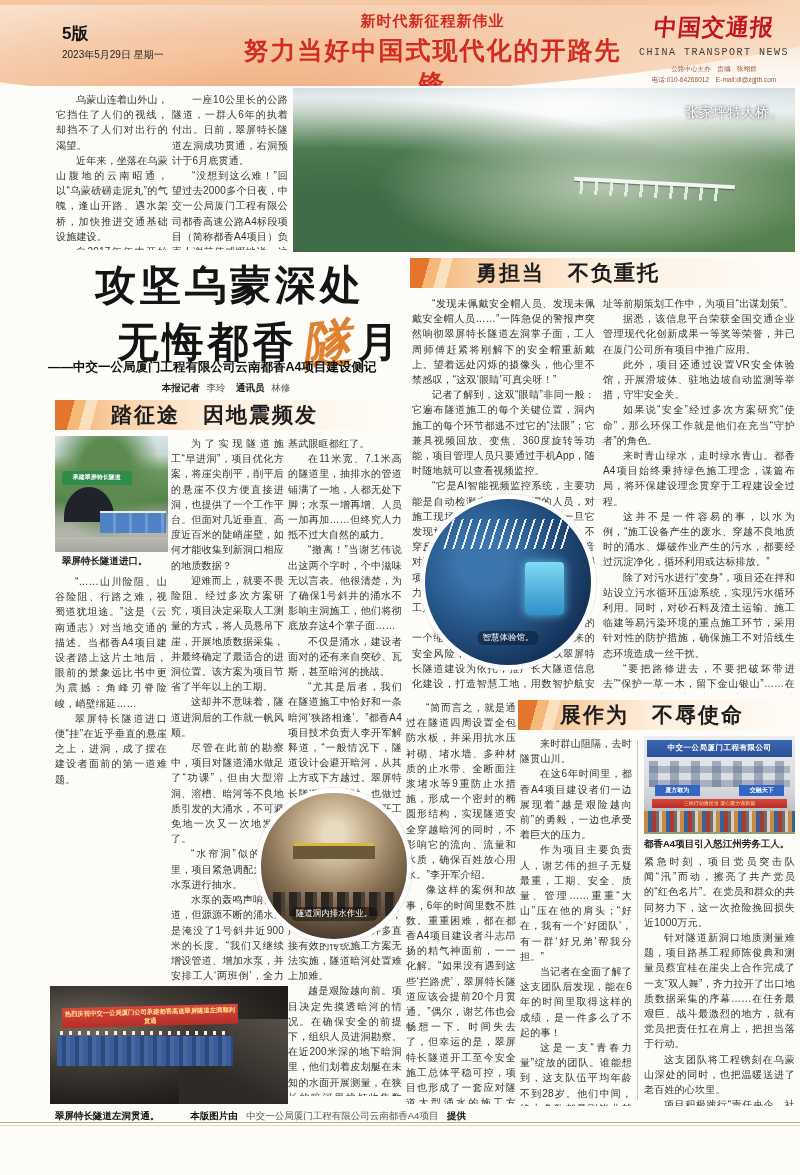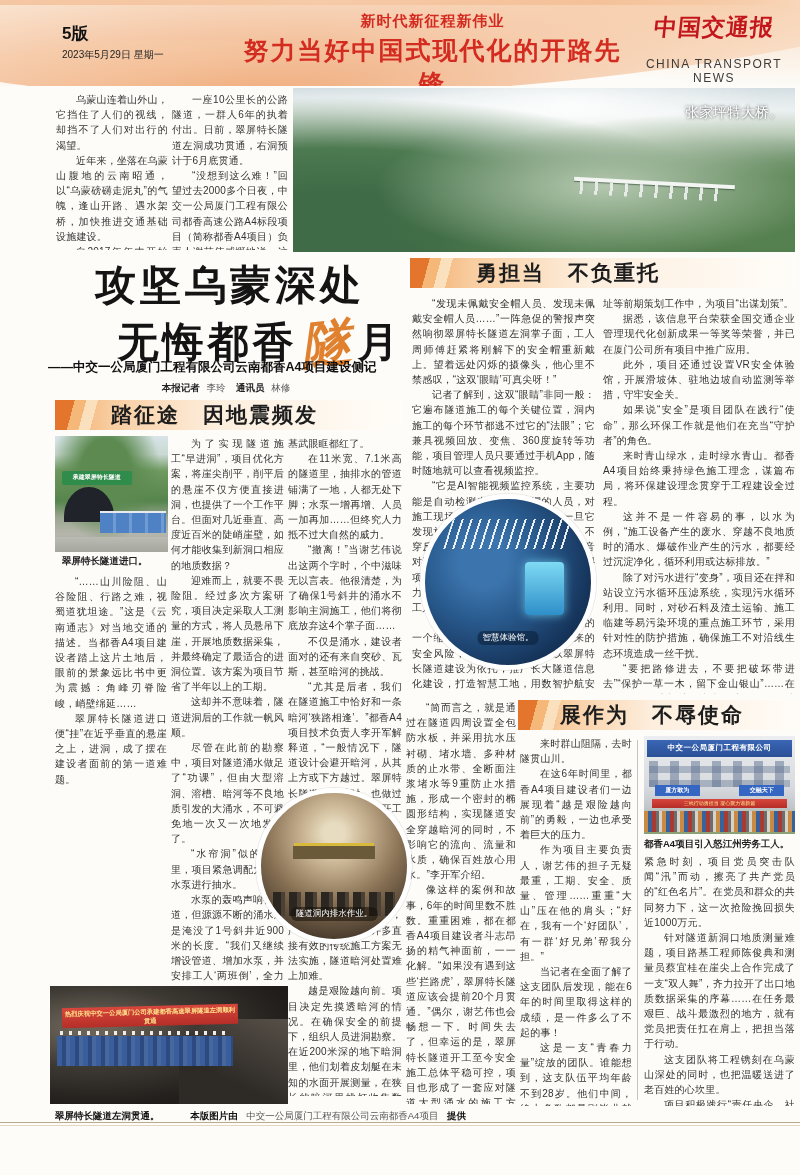--- a/index.html
+++ b/index.html
@@ -16,21 +16,21 @@
   .wave3{left:-60px;top:40px;width:500px;height:90px;border-radius:50%;
          background:radial-gradient(ellipse at 40% 0%,rgba(247,205,168,.5),rgba(255,255,255,0) 60%);}
   .page-no{left:62px;top:22px;font-size:17px;font-weight:800;color:#111;}
   .date-line{left:62px;top:48px;font-size:10px;color:#222;}
   .slogans{left:235px;top:12px;width:395px;text-align:center;}
   .slogan-small{font-size:15px;font-weight:800;color:#d42b20;letter-spacing:1px;}
   .slogan-large{font-size:25px;font-weight:900;color:#d42b20;letter-spacing:2px;margin-top:3px;}
   .masthead{left:634px;top:12px;width:160px;text-align:center;}
   .paper-name{font-size:23px;font-weight:900;color:#c3161c;font-family:"Liberation Serif","DejaVu Serif",serif;
               transform:skewX(-6deg);letter-spacing:1px;}
-  .paper-en{font-size:12px;letter-spacing:1.5px;color:#3c3c3c;font-family:Liberation Sans, sans-serif;margin-top:14px;}
+  .paper-en{font-size:10px;letter-spacing:1.5px;color:#3c3c3c;font-family:Liberation Mono, monospace;margin-top:4px;}
   .dept-line{font-size:6.6px;color:#9b5a3c;margin-top:7px;}
   .contact-line{font-size:6.6px;color:#9b5a3c;margin-top:2px;}
   
   .tcol{font-size:10px;line-height:15.2px;color:#333;text-align:justify;overflow:hidden;letter-spacing:.2px;}
   .tcol p{margin:0;text-indent:2em;}
   .tcol.cont p:first-child{text-indent:0;}
   
   .hl1{left:55px;top:258px;width:350px;text-align:center;font-size:41px;font-weight:900;color:#141414;letter-spacing:4px;}
   .hl2{left:85px;top:306px;width:350px;text-align:center;font-size:41px;font-weight:900;color:#141414;letter-spacing:4px;}
   .hl2 .sui{color:#e0812f;font-family:"DejaVu Serif","Liberation Serif",serif;font-style:italic;font-size:50px;
@@ -182,21 +182,21 @@
   <div class="abs tcol" style="left:412px;top:296px;width:183px;height:398px;">
       <p>“发现未佩戴安全帽人员、发现未佩戴安全帽人员……”一阵急促的警报声突然响彻翠屏特长隧道左洞掌子面，工人周师傅赶紧将刚解下的安全帽重新戴上。望着远处闪烁的摄像头，他心里不禁感叹，“这双‘眼睛’可真尖呀！”</p>
       <p>记者了解到，这双“眼睛”非同一般：它遍布隧道施工的每个关键位置，洞内施工的每个环节都逃不过它的“法眼”；它兼具视频回放、变焦、360度旋转等功能，项目管理人员只要通过手机App，随时随地就可以查看视频监控。</p>
       <p>“它是AI智能视频监控系统，主要功能是自动检测未佩戴安全帽的人员，对施工现场开展监控和实时分析。一旦它发现施工人员未按要求佩戴安全帽、不穿反光衣等行为，就会通过洞内外语音对讲系统进行喊话，及时抓拍。”都香A4项目安全总监许春智告诉记者，此举有力规范了现场工人的行为，切实保障了工人的人身安全。</p>
       <p>这只是都香A4项目做好安全管理的一个缩影。面对乌蒙山复杂地质带来的安全风险，自进场以来，项目以翠屏特长隧道建设为依托，推广长大隧道信息化建设，打造智慧工地，用数智护航安全。</p>
     </div>
   <div class="abs tcol cont" style="left:603px;top:296px;width:192px;height:398px;">
       <p>址等前期策划工作中，为项目“出谋划策”。</p>
       <p>据悉，该信息平台荣获全国交通企业管理现代化创新成果一等奖等荣誉，并已在厦门公司所有项目中推广应用。</p>
       <p>此外，项目还通过设置VR安全体验馆，开展滑坡体、驻地边坡自动监测等举措，守牢安全关。</p>
-      <p>如果说“安全”是项目团队在践行“使命”，那么环保工作就是他们在充当“守护者”的角色。</p>
+      <p>如果说“安全”经过多次方案研究“使命”，那么环保工作就是他们在充当“守护者”的角色。</p>
       <p>来时青山绿水，走时绿水青山。都香A4项目始终秉持绿色施工理念，谋篇布局，将环保建设理念贯穿于工程建设全过程。</p>
       <p>这并不是一件容易的事，以水为例，“施工设备产生的废水、穿越不良地质时的涌水、爆破作业产生的污水，都要经过沉淀净化，循环利用或达标排放。”</p>
       <p>除了对污水进行“变身”，项目还在拌和站设立污水循环压滤系统，实现污水循环利用。同时，对砂石料及渣土运输、施工临建等易污染环境的重点施工环节，采用针对性的防护措施，确保施工不对沿线生态环境造成一丝干扰。</p>
       <p>“要把路修进去，不要把破坏带进去”“保护一草一木，留下金山银山”……在项目现场，这样关于生态保护的标语无处不在。打造厦门公司首座绿色智能梁驻地，优化乐红互通连接线方案……桩桩、件件，皆是都香A4项目建设者以行动守护绿水青山的生动体现。</p>
     </div>
   <div class="abs circle circle1">
     <div class="abs c1-lights"></div>
     <div class="abs c1-glow"></div>
     <div class="circle-cap">智慧体验馆。</div>
   </div>

